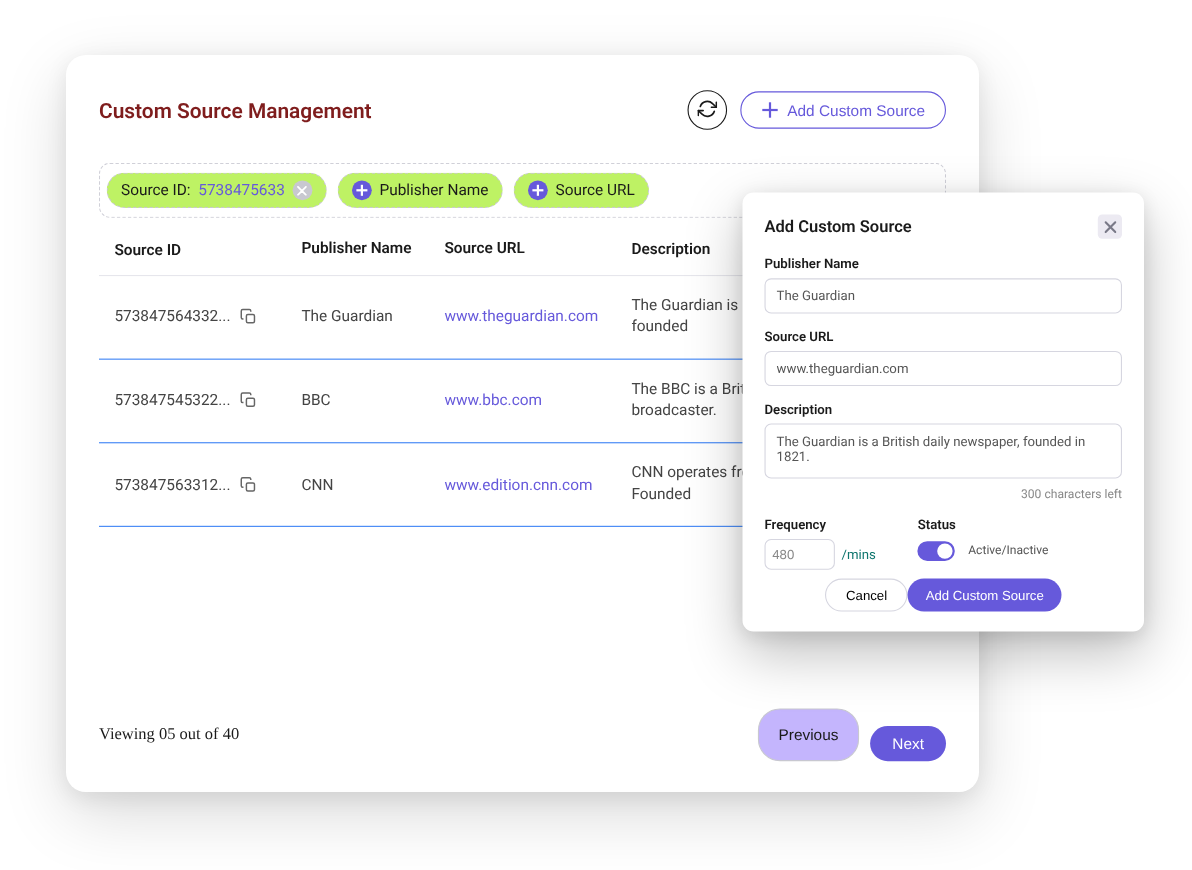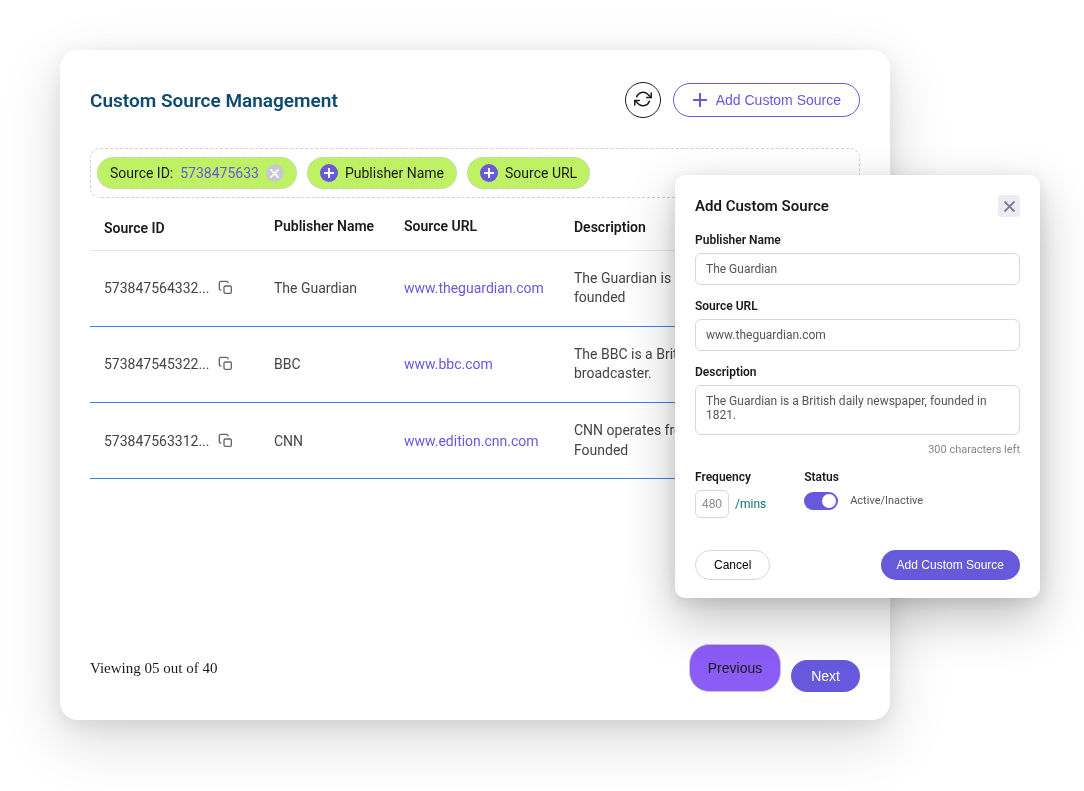--- a/index.html
+++ b/index.html
@@ -24,21 +24,21 @@
     }
     .card-header {
       display: flex;
       align-items: center;
       justify-content: space-between;
       margin-bottom: 30px;
     }
     .card-title {
       font-size: 19px;
       font-weight: 600;
-      color: #0c4a6e;
+      color: #7f1d1d;
     }
     .header-actions { display: flex; align-items: center; gap: 12px; }
     .btn-icon-round {
       width: 36px; height: 36px;
       border: 1.5px solid #1a1a1a;
       border-radius: 50%;
       background: #fff;
       display: flex; align-items: center; justify-content: center;
       cursor: pointer;
     }
@@ -113,21 +113,21 @@
     .url-link  { color: #6659db; cursor: pointer; }
     .copy-icon { width: 16px; height: 16px; display:inline-block; cursor:pointer; }
 
     .card-footer {
       position: absolute; bottom: 28px; left: 30px; right: 30px;
       display: flex; align-items: center; justify-content: space-between;
     }
     .viewing-text { font-size: 15px; color: #1a1a1a; font-family: Liberation Serif, serif; }
     .pager { display:flex; gap: 10px; }
     .btn-prev {
-      border: 1.5px solid #c8c8d0; border-radius: 20px; background:#8b5cf6;
+      border: 1.5px solid #c8c8d0; border-radius: 20px; background:#c4b5fd;
       padding: 8px 18px; font-size:14px; color:#1a1a1a; cursor:pointer;
     }
     .btn-next {
       border: none; border-radius: 20px; background:#6659db; color:#fff;
       padding: 8px 20px; font-size:14px; cursor:pointer;margin-top:16px;
     }
 
     
     .modal {
       position: absolute; top: 175px; left: 675px;
@@ -145,34 +145,34 @@
     .field-label { font-size: 12px; font-weight:600; color:#1a1a1a; display:block; margin-bottom:6px; }
     .field-input {
       width:100%; border:1px solid #d6d6e0; border-radius:6px;
       padding:8px 10px; font-size:12px; color:#555; font-family:inherit;
     }
     .field-textarea { height: 50px; resize: none; }
     .chars-left { text-align:right; font-size:11px; color:#888; margin-top:4px; }
     .row-inline { display:flex; gap: 38px; align-items:flex-start; }
     .freq-wrap { display:flex; align-items:center; gap:6px;}
     .freq-input {
-      width: 34px; border:1px solid #d6d6e0; border-radius:6px;
+      width: 64px; border:1px solid #d6d6e0; border-radius:6px;
       padding: 6px 6px; font-size: 12px; color:#888; text-align:left;
     }
     .freq-unit { font-size: 12px; color:#0f766e; }
     .toggle {
       width: 34px; height: 18px; background:#6659db; border-radius: 10px;
       position: relative; cursor:pointer; display:inline-block; vertical-align:middle;
     }
     .toggle::after {
       content:''; position:absolute; top:2px; right:2px; width:14px; height:14px;
       background:#fff; border-radius:50%;
     }
     .toggle-label { font-size:11px; color:#555; margin-left:8px; vertical-align:middle;}
-    .modal-footer { display:flex; justify-content:space-between; margin-top: 32px; }
+    .modal-footer { display:flex; justify-content:center; margin-top: 8px; }
     .btn-cancel {
       border:1px solid #d6d6e0; border-radius:18px; background:#fff;
       padding:7px 18px; font-size:12px; cursor:pointer;
     }
     .btn-primary {
       border:none; border-radius:18px; background:#6659db; color:#fff;
       padding:7px 16px; font-size:12px; cursor:pointer;
     }
   </style>
 </head>

